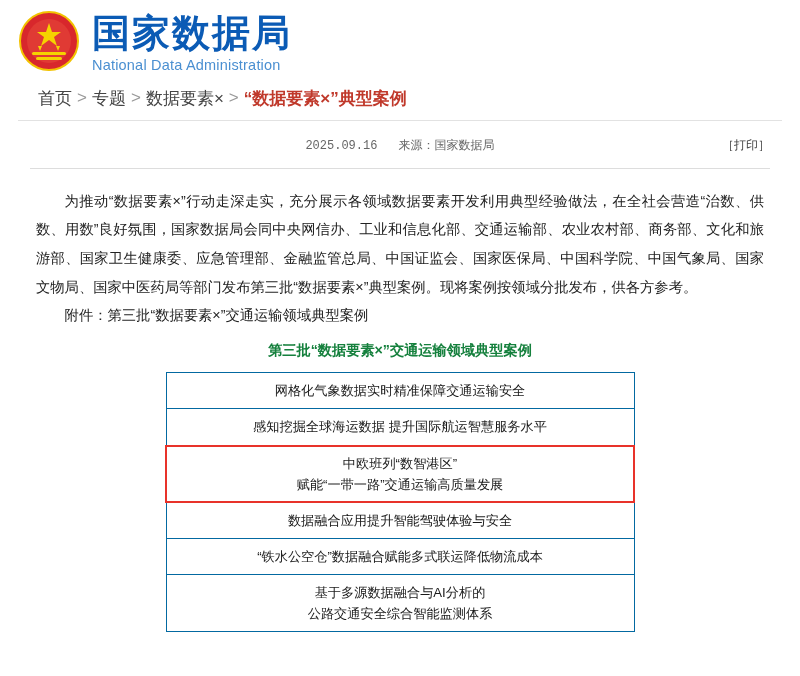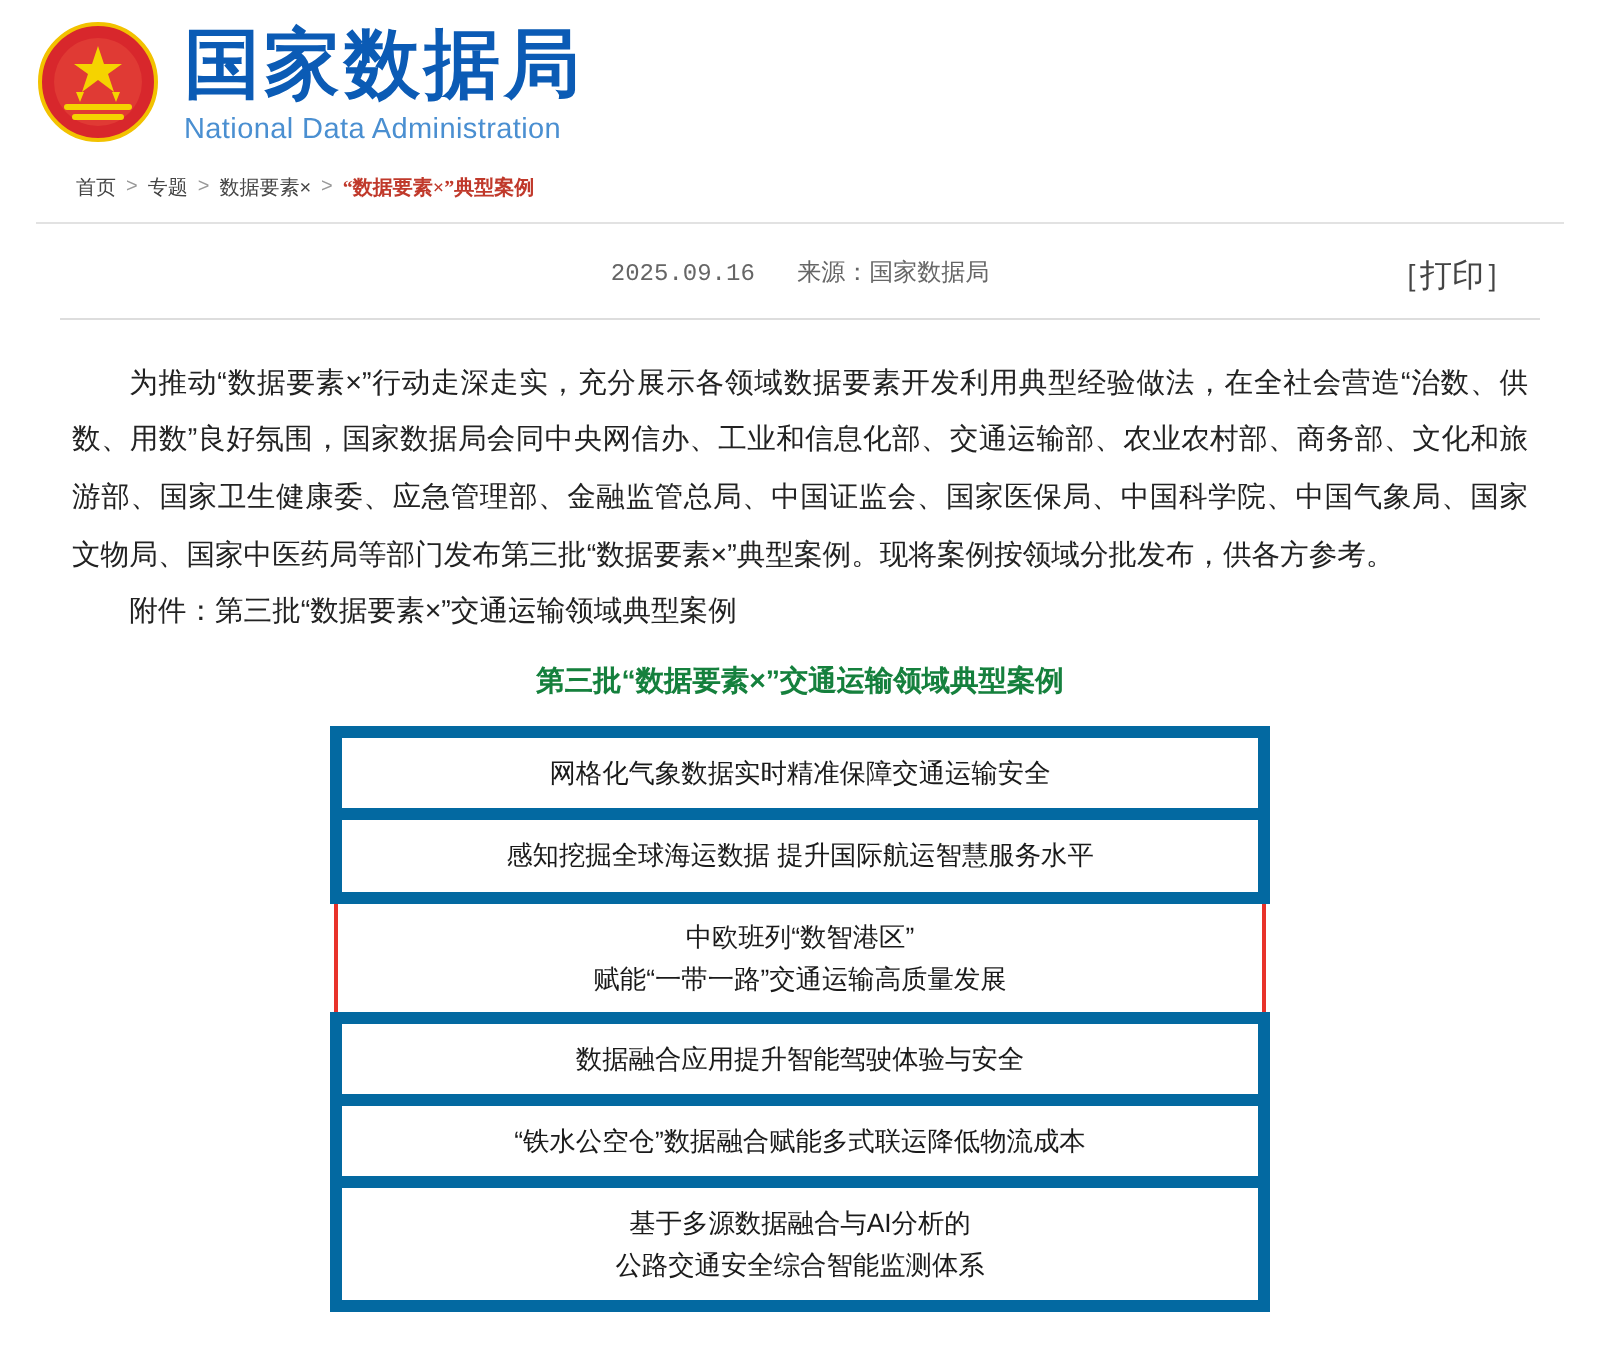--- a/index.html
+++ b/index.html
@@ -47,33 +47,32 @@
   .brand-en {
     font-size: 14.5px;
     color: #4a8fd1;
     letter-spacing: 0.2px;
     margin-top: 3px;
   }
 
   
   .breadcrumb {
     margin: 14px 0 0 38px;
-    font-size: 10px;
+    font-size: 17px;
     color: #555;
     display: flex;
     align-items: center;
     gap: 5px;
     flex-wrap: nowrap;
   }
   .breadcrumb .sep { color: #999; }
   .breadcrumb .crumb { color: #444; }
   .breadcrumb .crumb.current {
     color: #c0392b;
     font-weight: bold;
-    font-family: Liberation Serif, serif;
   }
 
   .hr-line {
     margin: 10px 18px 0 18px;
     border-top: 1px solid #e2e2e2;
   }
 
   
   .title {
     margin-top: 20px;
@@ -88,23 +87,23 @@
     margin-top: 16px;
     text-align: center;
     font-size: 12px;
     color: #666;
     position: relative;
     font-family: Liberation Mono, monospace;
   }
   .meta .date { margin-right: 14px; }
   .print-link {
     position: absolute;
-    right: 42px;
+    right: 30px;
     top: 0;
-    font-size: 16px;
+    font-size: 12px;
     color: #444;
   }
   .meta-rule {
     margin: 14px 30px 0 30px;
     border-top: 1px solid #dddddd;
   }
 
   
   .body-wrap {
     margin: 18px 36px 0 36px;
@@ -124,21 +123,21 @@
     font-weight: bold;
     color: #15803d;
   }
   .case-table {
     width: 470px;
     margin: 8px auto 0 auto;
     border-collapse: collapse;
     table-layout: fixed;
   }
   .case-table td {
-    border: 6px solid #0369a1;
+    border: 1px solid #0369a1;
     text-align: center;
     font-size: 13.2px;
     line-height: 1.6;
     padding: 7px 6px;
     color: #1a1a1a;
   }
   .case-table tr.highlight td {
     border: 2px solid #e8322a;
     padding: 6px 6px;
   }

